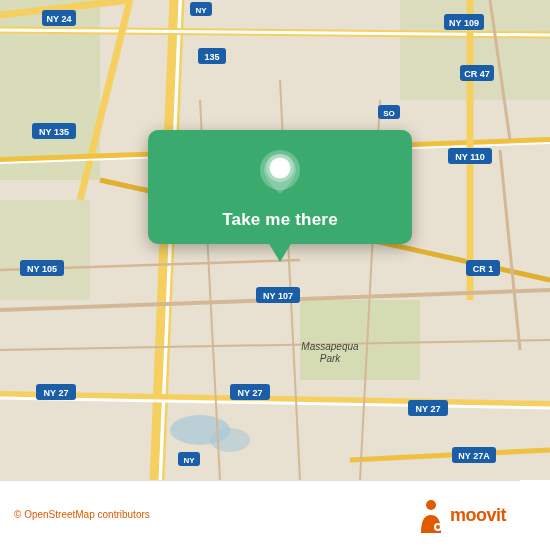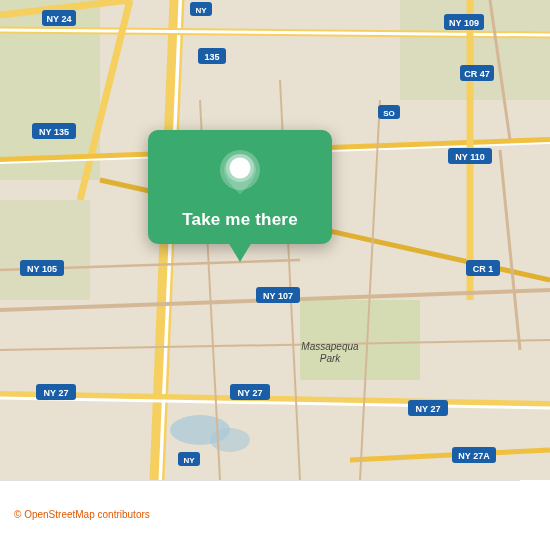--- a/index.html
+++ b/index.html
@@ -17,21 +17,21 @@
       position: relative;
       overflow: hidden;
       background-color: #e8e0d8;
     }
 
     
     #callout {
       position: absolute;
       top: 130px;
       left: 148px;
-      width: 184px;
+      width: 264px;
       background: #3aaa6e;
       border-radius: 10px;
       display: flex;
       flex-direction: column;
       align-items: center;
       padding: 18px 16px 14px;
       box-shadow: 0 4px 16px rgba(0,0,0,0.3);
       z-index: 10;
     }
 
@@ -233,13 +233,23 @@
       <circle cx="26" cy="20" r="9" fill="none" stroke="white" stroke-width="3"></circle>
     </svg>
     <span id="callout-label">Take me there</span>
   </div>
 </div>
 
 <div id="bottom-bar">
   <div id="bottom-text">
     <div id="attribution">© OpenStreetMap contributors</div>
   </div>
+  <div id="moovit-logo">
+
+    <svg id="moovit-icon" viewBox="0 0 30 34" xmlns="http://www.w3.org/2000/svg">
+      <circle cx="15" cy="6" r="5" fill="#e05a00"></circle>
+      <path d="M5 34 C5 22 8 16 15 16 C22 16 25 22 25 34Z" fill="#e05a00"></path>
+      <circle cx="22" cy="28" r="4" fill="white"></circle>
+      <circle cx="22" cy="28" r="2" fill="#e05a00"></circle>
+    </svg>
+    <span id="moovit-text">moovit</span>
+  </div>
 </div>
 
 </body></html>

